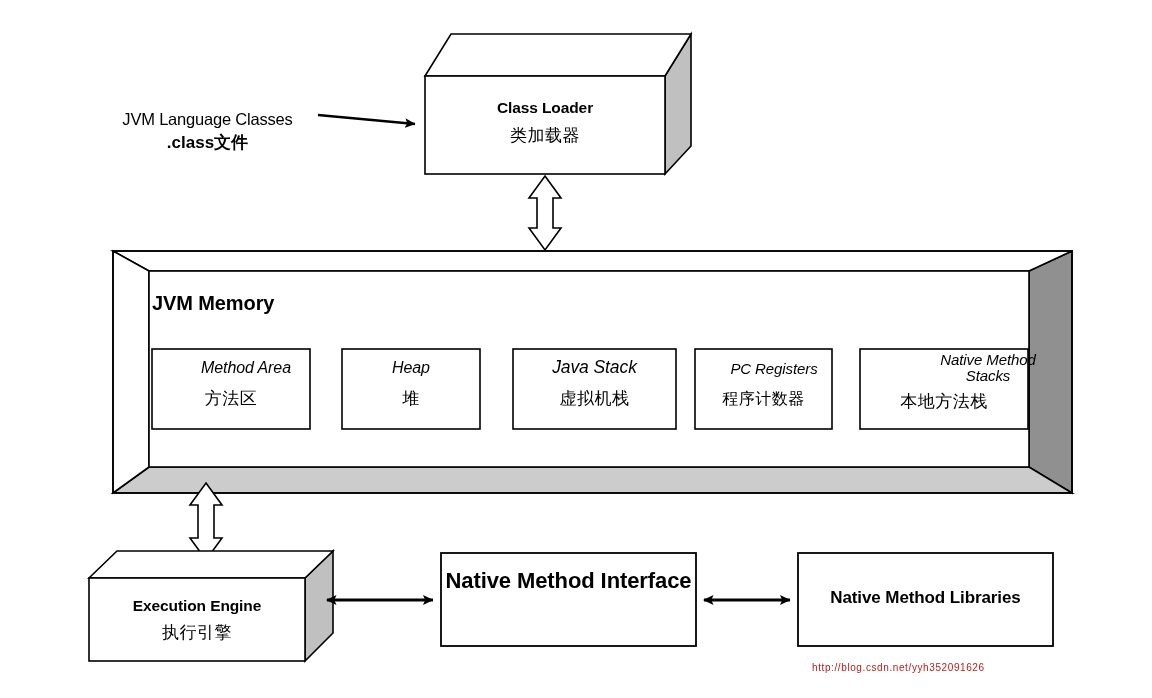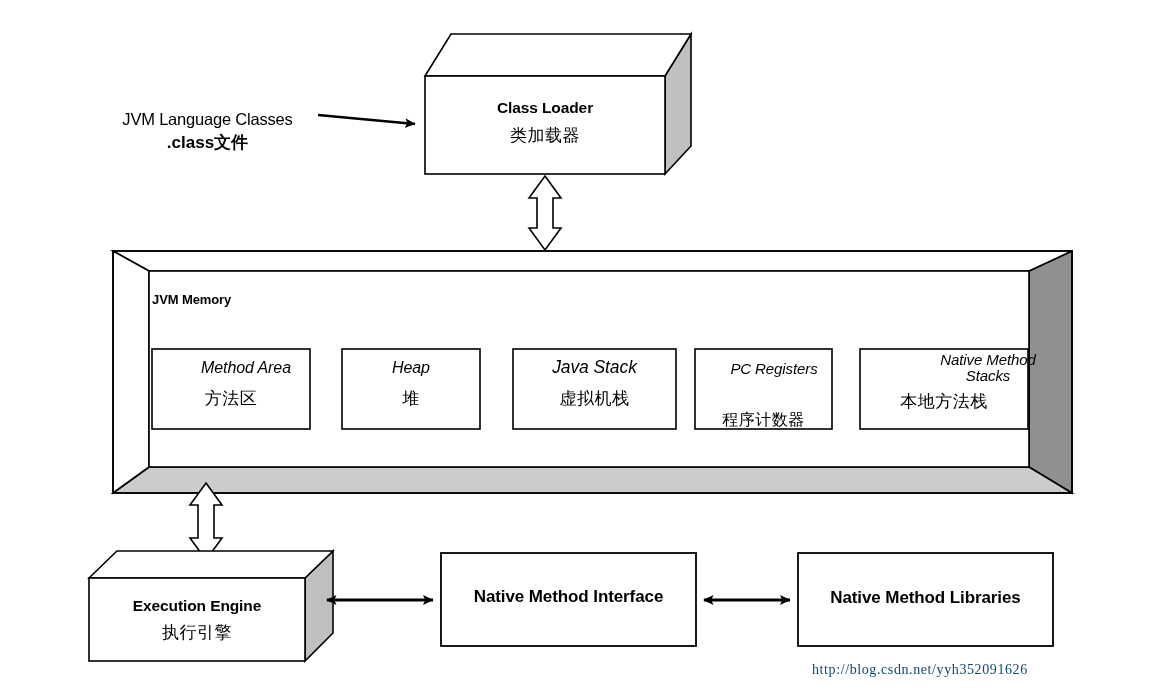--- a/index.html
+++ b/index.html
@@ -61,23 +61,23 @@
     letter-spacing: -0.1px;
     line-height: 1.05;
     padding-left: 44px;
   }
   .t-cn-bold {
     font-weight: bold;
     font-size: 17px;
   }
   .watermark {
     position: absolute;
-    font-family: Liberation Serif, serif;
-    font-size: 14px;
-    color: #0c4a6e;
+    font-family: Liberation Sans, sans-serif;
+    font-size: 10px;
+    color: #b91c1c;
     letter-spacing: 0.6px;
     white-space: pre;
   }
   .block {
     position: absolute;
   }
 </style>
 </head>
 <body>
 
@@ -158,40 +158,40 @@
       <line x1="704" y1="600" x2="790" y2="600" stroke="#000000" stroke-width="3" marker-start="url(#arrowSolidStart)" marker-end="url(#arrowSolid)"></line>
     </g>
   </svg>
 
   <div class="lbl t-en-plain block" style="left:110px; top:110px; width:195px;">JVM Language Classes</div>
   <div class="lbl t-cn-bold block" style="left:110px; top:133px; width:195px;">.class文件</div>
 
   <div class="lbl t-en-bold block" style="left:425px; top:99px; width:240px;text-align:center;">Class Loader</div>
   <div class="lbl t-cn block" style="left:425px; top:126px; width:240px;">类加载器</div>
 
-  <div class="lbl t-en-bold block" style="left:152px; top:292px; width:260px; text-align:left; font-size:13px;">JVM Memory</div>
+  <div class="lbl t-en-bold block" style="left:152px; top:292px; width:260px; text-align:left; font-size:20px;">JVM Memory</div>
 
   <div class="lbl t-en-italic block" style="left:152px; top:359px; width:188px;">Method Area</div>
   <div class="lbl t-cn block" style="left:152px; top:389px; width:158px;">方法区</div>
 
   <div class="lbl t-en-italic block" style="left:342px; top:359px; width:138px;">Heap</div>
   <div class="lbl t-cn block" style="left:342px; top:389px; width:138px;">堆</div>
 
   <div class="lbl t-cn block" style="left:513px; top:389px; width:163px;">虚拟机栈</div>
   <div class="lbl t-en-italic block" style="left:513px; top:357px; width:163px; font-size:17.5px;">Java Stack</div>
 
   <div class="lbl t-en-italic block" style="left:695px; top:360px; width:158px; font-size:15px;">PC Registers</div>
-  <div class="lbl t-cn-sm block" style="left:695px; top:390px; width:137px;margin-top:21px;">程序计数器</div>
+  <div class="lbl t-cn-sm block" style="left:695px; top:390px; width:137px;">程序计数器</div>
 
   <div class="lbl t-en-italic-2 block" style="left:860px; top:352px; width:168px;">Native Method
 Stacks</div>
   <div class="lbl t-cn block" style="left:860px; top:392px; width:168px;">本地方法栈</div>
 
   <div class="lbl t-en-bold block" style="left:89px; top:597px; width:216px;">Execution Engine</div>
   <div class="lbl t-cn block" style="left:89px; top:623px; width:216px;">执行引擎</div>
 
-  <div class="lbl t-en-bold block" style="left:441px; top:587px; width:255px; font-size:17px;">Native Method Interface</div>
+  <div class="lbl t-en-bold block" style="left:441px; top:568px; width:255px; font-size:22px;">Native Method Interface</div>
 
   <div class="lbl t-en-bold block" style="left:798px; top:588px; width:255px; font-size:17px;">Native Method Libraries</div>
 
   <div class="watermark" style="left:812px; top:662px;">http://blog.csdn.net/yyh352091626</div>
 
 </div>
 
 </body></html>

